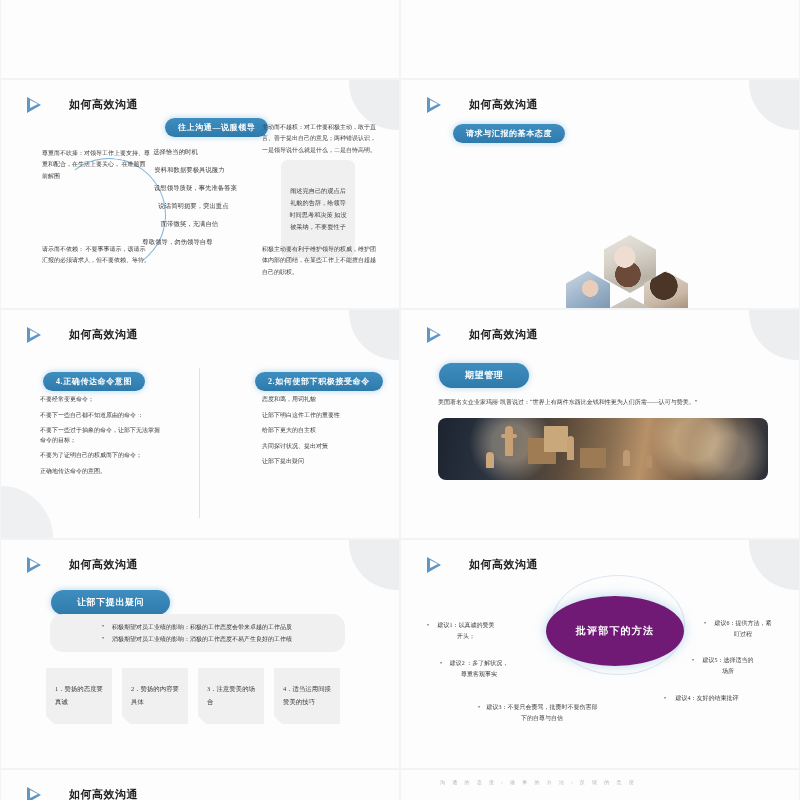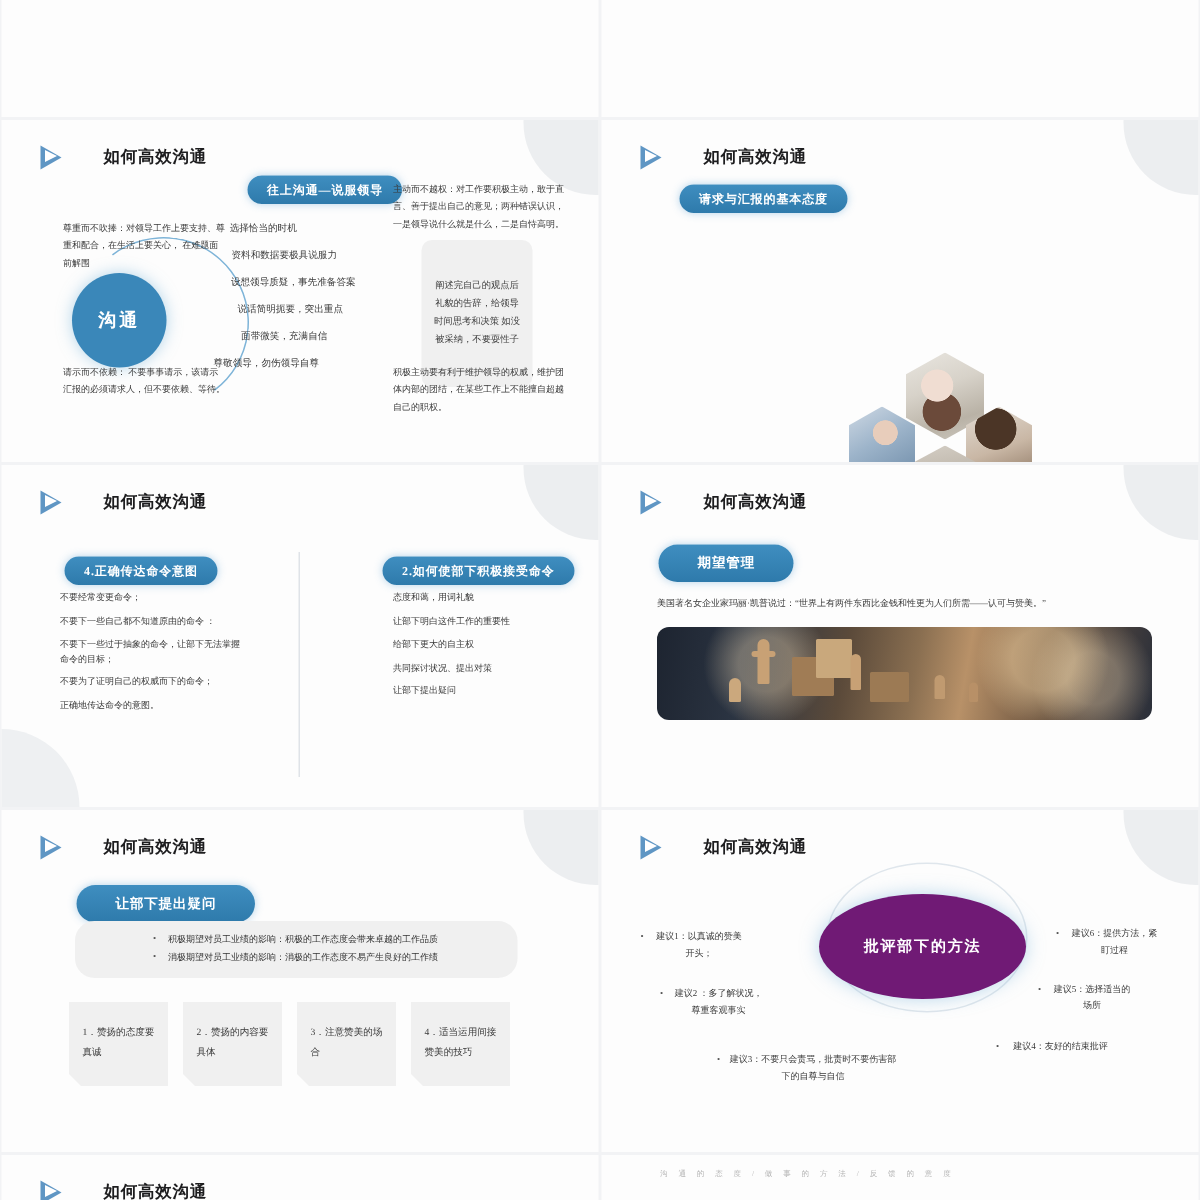--- a/index.html
+++ b/index.html
@@ -147,21 +147,20 @@
     <div class="corner-blob"></div>
     <div class="hdr">
       <span class="play-wrap"></span>
       <span class="hdr-title">如何高效沟通</span>
     </div>
   </div>
   <div style="position:absolute;left:165px;top:116px;">
     <span class="pill">往上沟通—说服领导</span>
   </div>
   <div class="s1arc"></div>
-  <div class="s1circle">沟通</div>
   <div class="s1lines">
     <div>选择恰当的时机</div>
     <div>资料和数据要极具说服力</div>
     <div>设想领导质疑，事先准备答案</div>
     <div>说话简明扼要，突出重点</div>
     <div>面带微笑，充满自信</div>
     <div>尊敬领导，勿伤领导自尊</div>
   </div>
   <div class="s1panel">
     <p>阐述完自己的观点后礼貌的告辞，给领导时间思考和决策 如没被采纳，不要耍性子</p>

